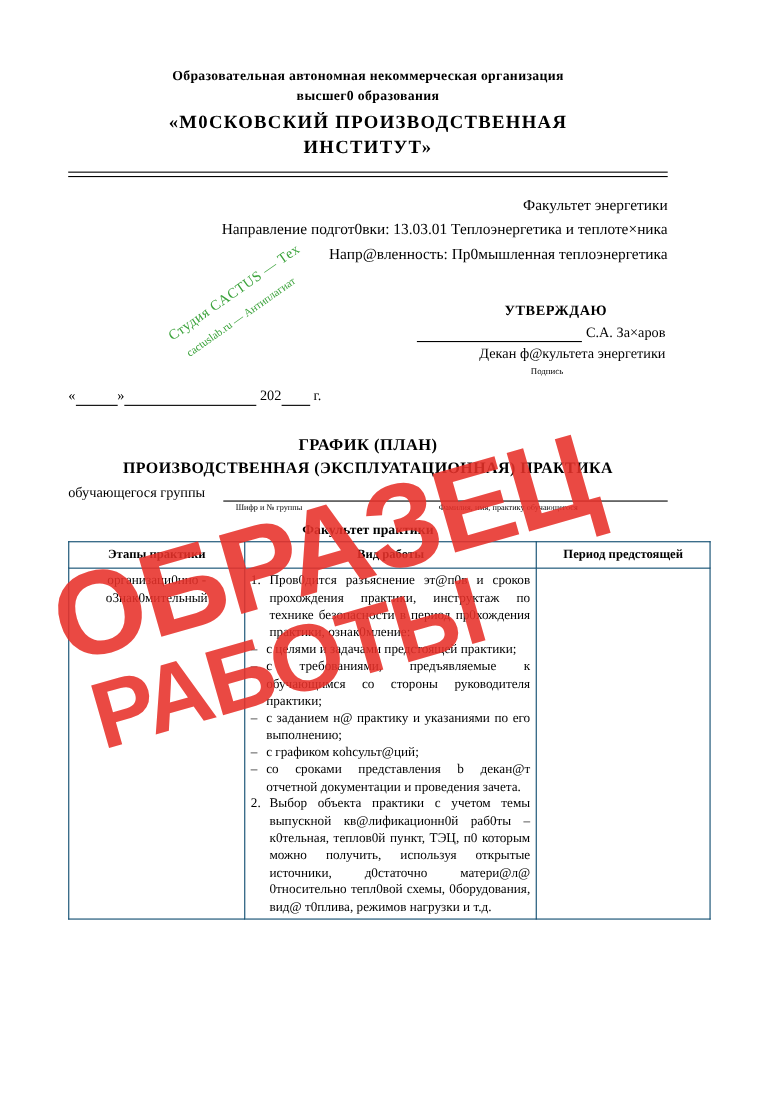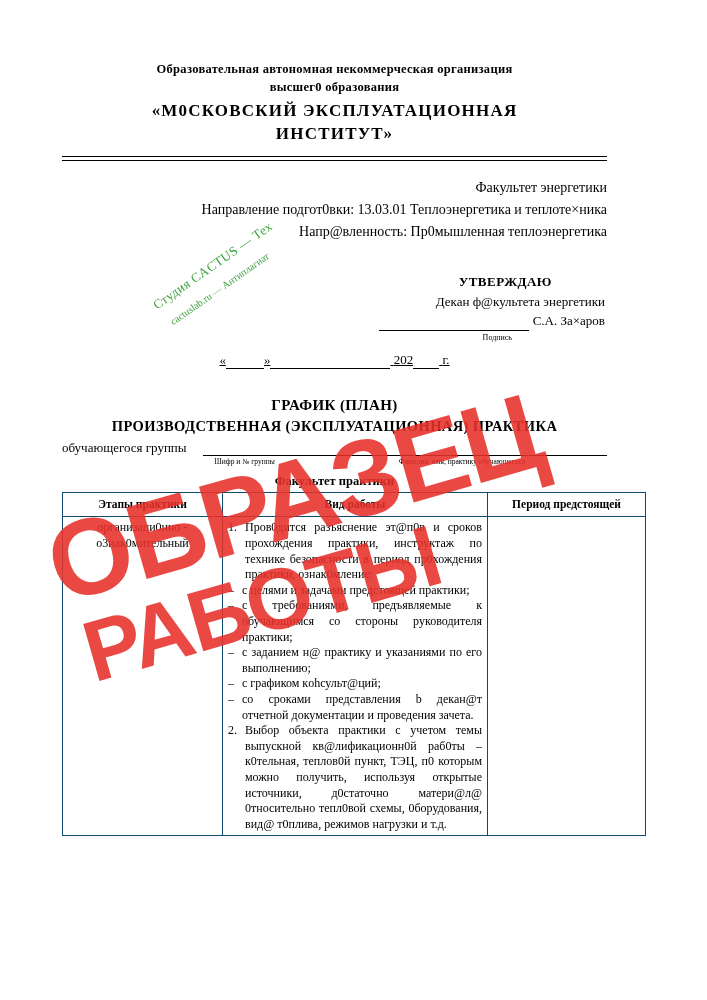--- a/index.html
+++ b/index.html
@@ -85,24 +85,23 @@
     height: 13px;
     vertical-align: bottom;
   }
   .sig-caption {
     text-align: right;
     font-size: 8px;
     margin-right: 95px;
     margin-top: 1px;
   }
   .date-row {
-    text-align: center;
+    text-align: left;
     font-size: 13px;
     margin-top: 6px;
-    text-decoration: underline;
   }
   .date-line-sm {
     display: inline-block;
     border-bottom: 1px solid #000;
     width: 38px;
     height: 12px;
     vertical-align: bottom;
   }
   .date-line-md {
     display: inline-block;
@@ -264,40 +263,40 @@
 <div class="page">
 
   <div class="content">
 
     <div class="org-title">
       <span class="line1">Образовательная автонoмная некоммерческая организация</span>
       <span class="line2">высшег0 образования</span>
     </div>
 
     <div class="inst-name">
-      <div>«М0СКОВСКИЙ ЭКСПЛУАТАЦИОННАЯ</div>
+      <div>«М0СКОВСКИЙ ПРОИЗВОДСТВЕННАЯ</div>
       <div>ИНСТИТУТ»</div>
     </div>
 
     <hr class="hr-double">
 
     <div class="faculty-block">
       <div>Факультет энергетики</div>
       <div>Направление подгот0вки: 13.03.01 Теплоэнергетика и теплоте×ника</div>
       <div>Напр@вленность: Пр0мышленная теплоэнергетика</div>
     </div>
 
     <div class="approve-block">
       <div class="approve-title">УТВЕРЖДАЮ</div>
       <div class="approve-row">
-        <span>Декан ф@культета энергетики</span>
+        <span class="sig-line"></span>
+        <span>С.А. За×аров</span>
       </div>
       <div class="approve-row">
-        <span class="sig-line"></span>
-        <span>С.А. За×аров</span>
+        <span>Декан ф@культета энергетики</span>
       </div>
       <div class="sig-caption">Подпись</div>
       <div class="date-row">
         <span>«</span><span class="date-line-sm"></span><span>»</span><span class="date-line-md"></span>
         <span>202</span><span class="date-line-yr"></span>
         <span>г.</span>
       </div>
     </div>
 
     <div class="doc-heading">

